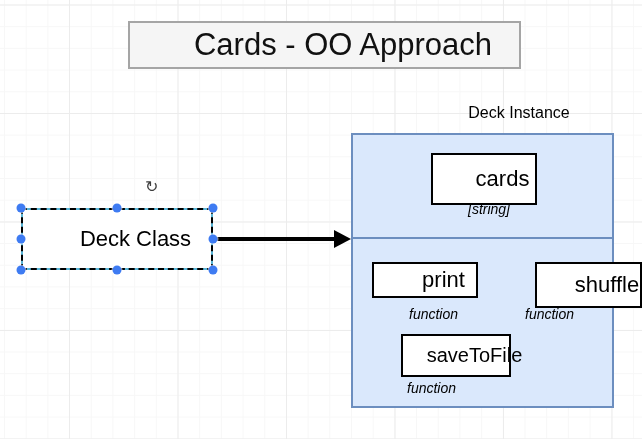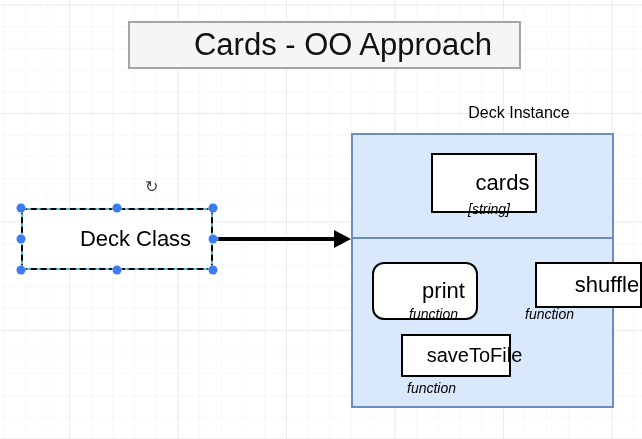--- a/index.html
+++ b/index.html
@@ -43,24 +43,24 @@
 
   .member-box{
     background:#ffffff;border:2px solid #000;
     font-size:22px;color:#000;
   }
   .member-type{
     font-size:14px;font-style:italic;color:#000;
     text-align:left;
   }
 
-  #cards-box{left:431px;top:153px;width:106px;height:60px;}
+  #cards-box{left:431px;top:153px;width:106px;height:52px;}
   #cards-type{left:431px;top:201px;width:106px;height:18px;}
 
-  #print-box{left:372px;top:262px;width:106px;height:58px;border-radius:12px;}
+  #print-box{left:372px;top:262px;width:106px;height:36px;}
   #print-type{left:372px;top:306px;width:106px;height:18px;}
 
   #shuffle-box{left:488px;top:262px;width:107px;height:46px;margin-left:47px;}
   #shuffle-type{left:488px;top:306px;width:107px;height:18px;}
 
   #savetofile-box{left:370px;top:334px;width:110px;height:43px;font-size:20px;margin-left:31px;}
   #savetofile-type{left:370px;top:380px;width:110px;height:18px;}
 
   
   #deck-class-box{

